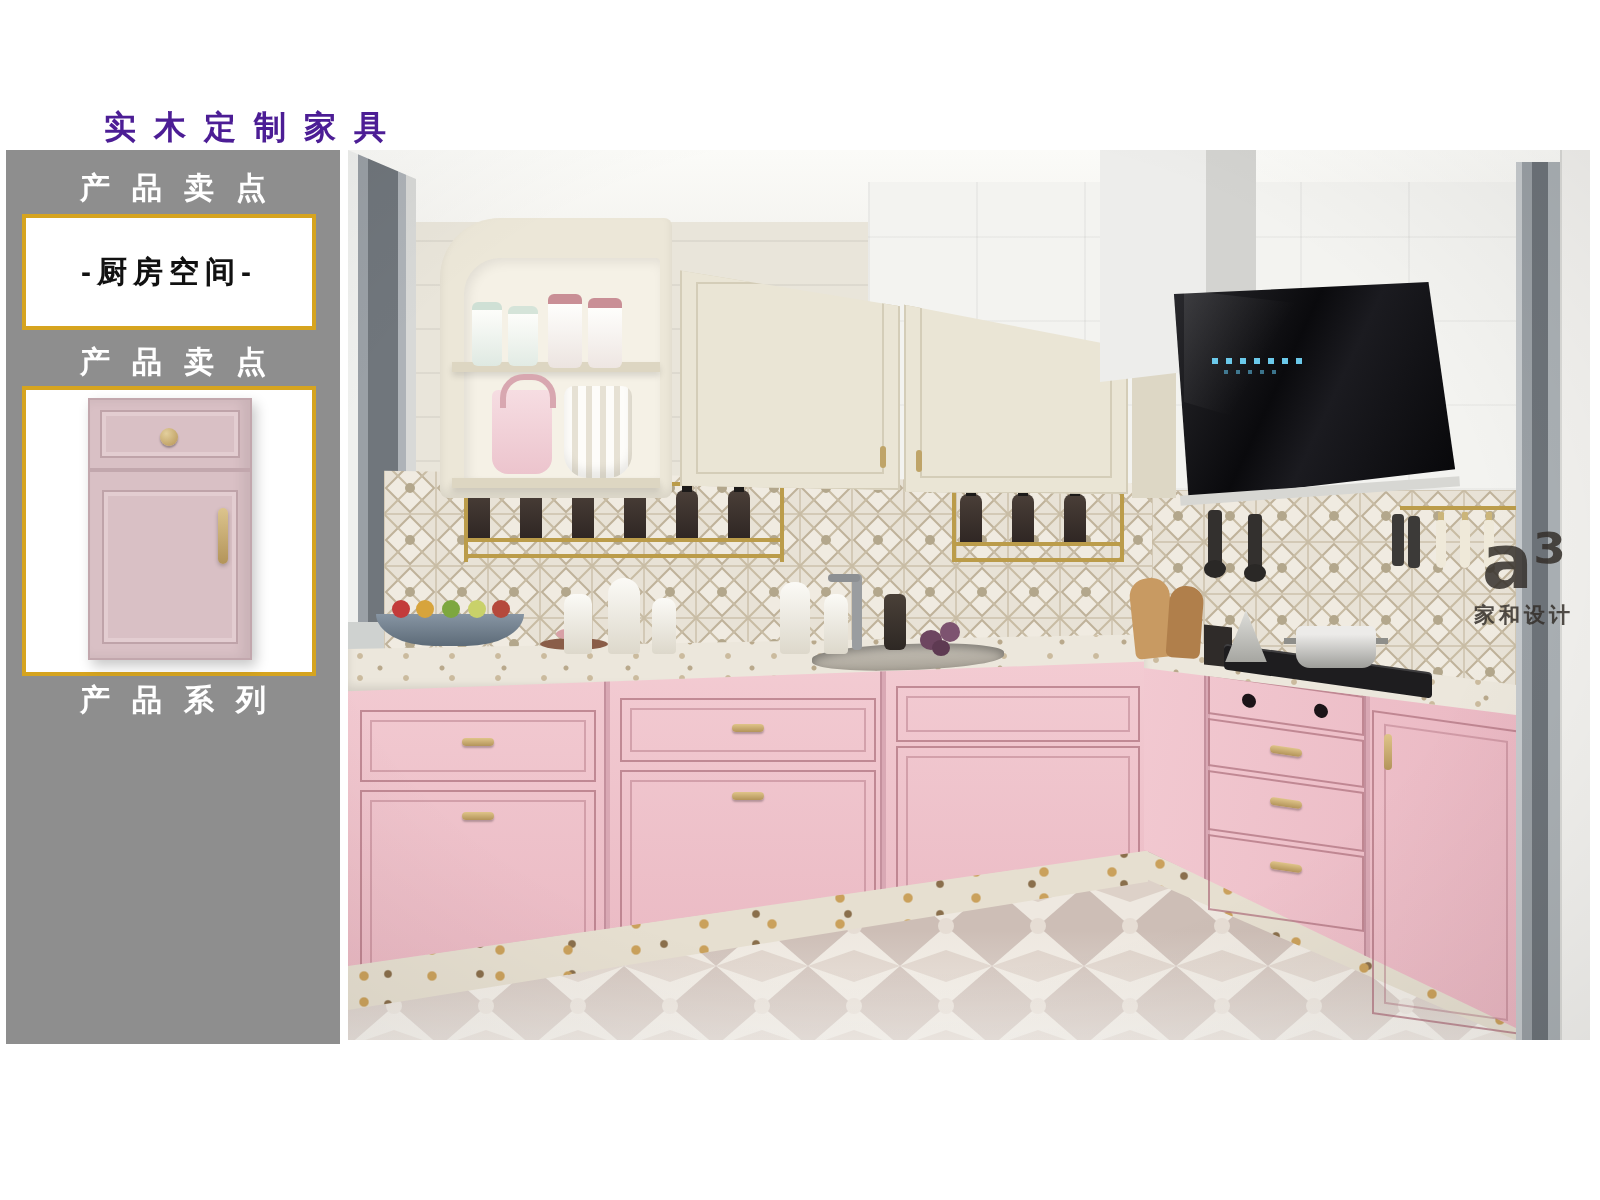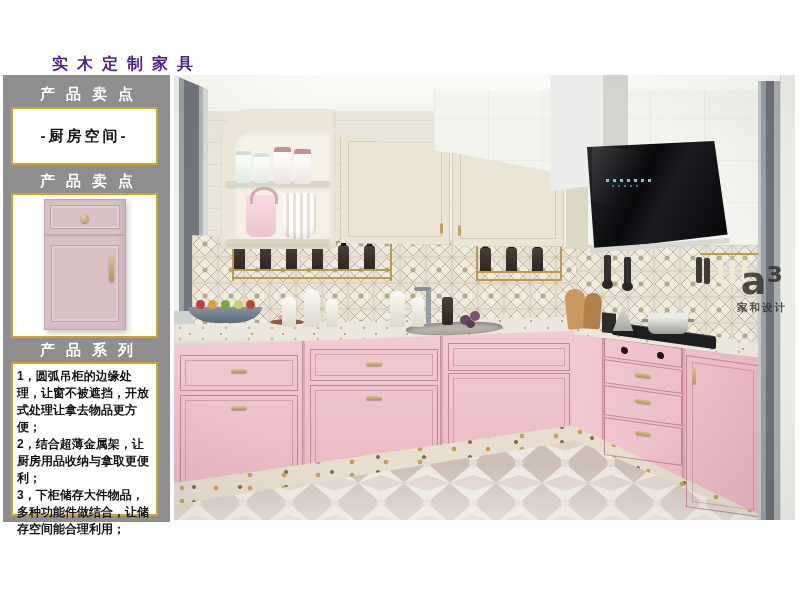--- a/index.html
+++ b/index.html
@@ -208,25 +208,20 @@
         <div class="door-drawer">
           <span class="door-knob"></span>
         </div>
         <div class="door-lower">
           <span class="door-handle"></span>
         </div>
       </div>
     </div>
 
     <div class="side-label lbl3">产品系列</div>
-    <div class="white-box box-points">
-      <p>1，圆弧吊柜的边缘处理，让窗不被遮挡，开放式处理让拿去物品更方便；</p>
-      <p>2，结合超薄金属架，让厨房用品收纳与拿取更便利；</p>
-      <p>3，下柜储存大件物品，多种功能件做结合，让储存空间能合理利用；</p>
-    </div>
   </aside>
 
   <div class="photo">
 
     <div class="ceiling"></div>
     <div class="wall-left"></div>
     <div class="wall-right"></div>
     <div class="window-unit"></div>
     <div class="wall-sill"></div>
 

